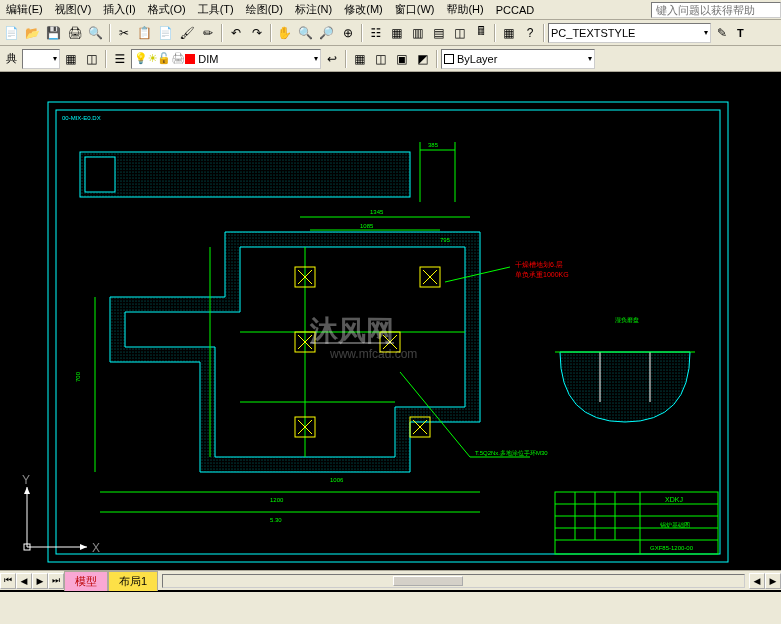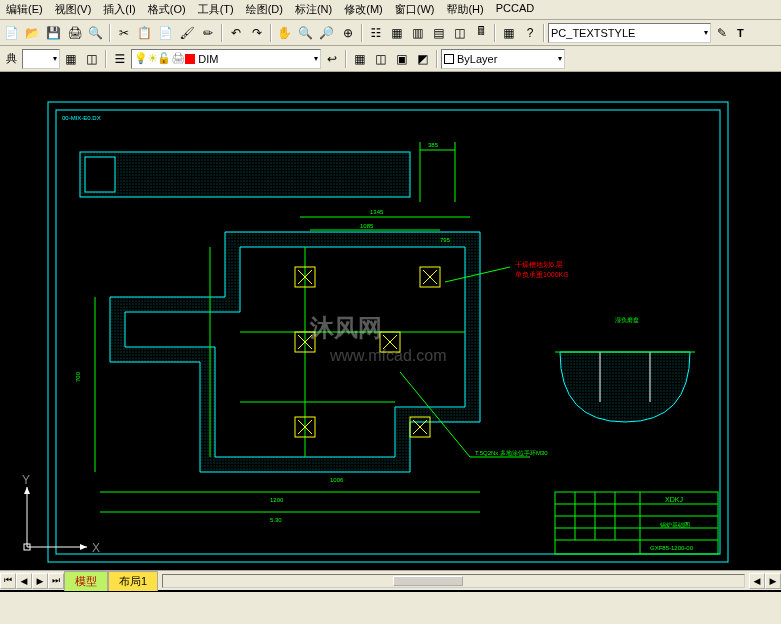--- a/index.html
+++ b/index.html
@@ -1,39 +1,39 @@
 <!DOCTYPE html>
 <html><head>
 <meta charset="utf-8">
 <style>
 * { margin: 0; padding: 0; box-sizing: border-box; font-family: "SimSun", "宋体", sans-serif; }
 body { width: 781px; height: 624px; background: #ece9d8; overflow: hidden; font-size: 11px; }
-.menubar { height: 20px; background: #ece9d8; display: flex; border-bottom: 1px solid #aca899; }
+.menubar { height: 20px; background: #ece9d8; display: flex; align-items: center; border-bottom: 1px solid #aca899; }
 .menubar span { padding: 2px 6px; cursor: default; }
 .helpbox { margin-left: auto; background: #fff; border: 1px inset #ccc; padding: 1px 4px; font-size: 11px; color: #666; width: 130px; }
 .toolbar { height: 26px; background: #ece9d8; display: flex; align-items: center; border-bottom: 1px solid #aca899; padding: 0 2px; gap: 1px; }
 .tb-btn { width: 20px; height: 20px; display: flex; align-items: center; justify-content: center; border: 1px solid transparent; font-size: 12px; cursor: pointer; }
 .sep { width: 2px; height: 18px; border-left: 1px solid #aca899; border-right: 1px solid #fff; margin: 0 2px; }
 .dropdown { height: 20px; background: #fff; border: 1px inset #ccc; display: flex; align-items: center; padding: 0 2px; font-size: 11px; }
 .dropdown .dd-arrow { margin-left: auto; font-size: 8px; color: #000; padding-left: 4px; }
 .layer-swatch { width: 10px; height: 10px; display: inline-block; margin-right: 3px; }
 .proprow { height: 26px; background: #ece9d8; display: flex; align-items: center; border-bottom: 1px solid #aca899; padding: 0 2px; gap: 1px; }
 .viewport { position: relative; width: 781px; height: 520px; background: #000; overflow: hidden; }
 .canvas { position: absolute; inset: 0; }
 .ucs { position: absolute; left: 12px; bottom: 30px; }
 .ucs-axis { stroke: #fff; stroke-width: 1; fill: none; }
 .ucs-label { fill: #888; font-size: 12px; }
 .tabs { position: absolute; bottom: 2px; left: 0; right: 0; height: 20px; background: #ece9d8; display: flex; align-items: center; border-top: 1px solid #aca899; }
 .tab-btn { width: 16px; height: 16px; border: 1px outset #fff; background: #ece9d8; font-size: 9px; display: flex; align-items: center; justify-content: center; cursor: pointer; }
 .tab { padding: 2px 10px; background: #fde047; border: 1px solid #aca899; border-bottom: none; font-size: 11px; cursor: pointer; }
-.tab.active { background: #bef264; color: #b00; }
+.tab.active { background: #f9a8d4; color: #b00; }
 .scroll-h { flex: 1; height: 14px; background: #ece9d8; border: 1px inset #ccc; margin: 0 4px; position: relative; }
 .thumb { position: absolute; height: 10px; background: #d4d0c8; border: 1px outset #fff; top: 1px; }
-.watermark { position: absolute; color: rgba(255,255,255,0.35); font-size: 24px; font-weight: bold; pointer-events: none; }
-.watermark-sub { position: absolute; color: rgba(255,255,255,0.25); font-size: 16px; pointer-events: none; }
+.watermark { position: absolute; color: rgba(255,255,255,0.35); font-size: 28px; font-weight: bold; pointer-events: none; text-decoration: underline; }
+.watermark-sub { position: absolute; color: rgba(255,255,255,0.25); font-size: 12px; pointer-events: none; }
 
 .g { stroke: #0f0; fill: none; }
 .c { stroke: #0ff; fill: none; }
 .y { stroke: #ff0; fill: none; }
 .gt { fill: #0f0; font-size: 6px; }
 .ct { fill: #0ff; font-size: 6px; }
 .rt { fill: #f00; font-size: 7px; }
 .hatch { fill: url(#dots); stroke: #0ff; }
 </style>
 </head>
@@ -44,20 +44,21 @@
   <span>视图(V)</span>
   <span>插入(I)</span>
   <span>格式(O)</span>
   <span>工具(T)</span>
   <span>绘图(D)</span>
   <span>标注(N)</span>
   <span>修改(M)</span>
   <span>窗口(W)</span>
   <span>帮助(H)</span>
   <span>PCCAD</span>
+  <input class="helpbox" placeholder="键入问题以获得帮助" style="">
 </div>
 
 <div class="toolbar">
   <div class="tb-btn">📄</div>
   <div class="tb-btn">📂</div>
   <div class="tb-btn">💾</div>
   <div class="tb-btn">🖨</div>
   <div class="tb-btn">🔍</div>
   <div class="sep"></div>
   <div class="tb-btn">✂</div>
@@ -110,21 +111,21 @@
     <span>DIM</span>
     <span class="dd-arrow">▾</span>
   </div>
   <div class="tb-btn">↩</div>
   <div class="sep"></div>
   <div class="tb-btn">▦</div>
   <div class="tb-btn">◫</div>
   <div class="tb-btn">▣</div>
   <div class="tb-btn">◩</div>
   <div class="sep"></div>
-  <div class="dropdown" style="width:124px">
+  <div class="dropdown" style="width:154px">
     <span class="layer-swatch" style="background:#fff;border:1px solid #000"></span>
     <span>ByLayer</span>
     <span class="dd-arrow">▾</span>
   </div>
 </div>
 
 <div class="viewport">
   <svg class="canvas" width="781" height="520">
     <defs>
       <pattern id="dots" width="3" height="3" patternUnits="userSpaceOnUse">

